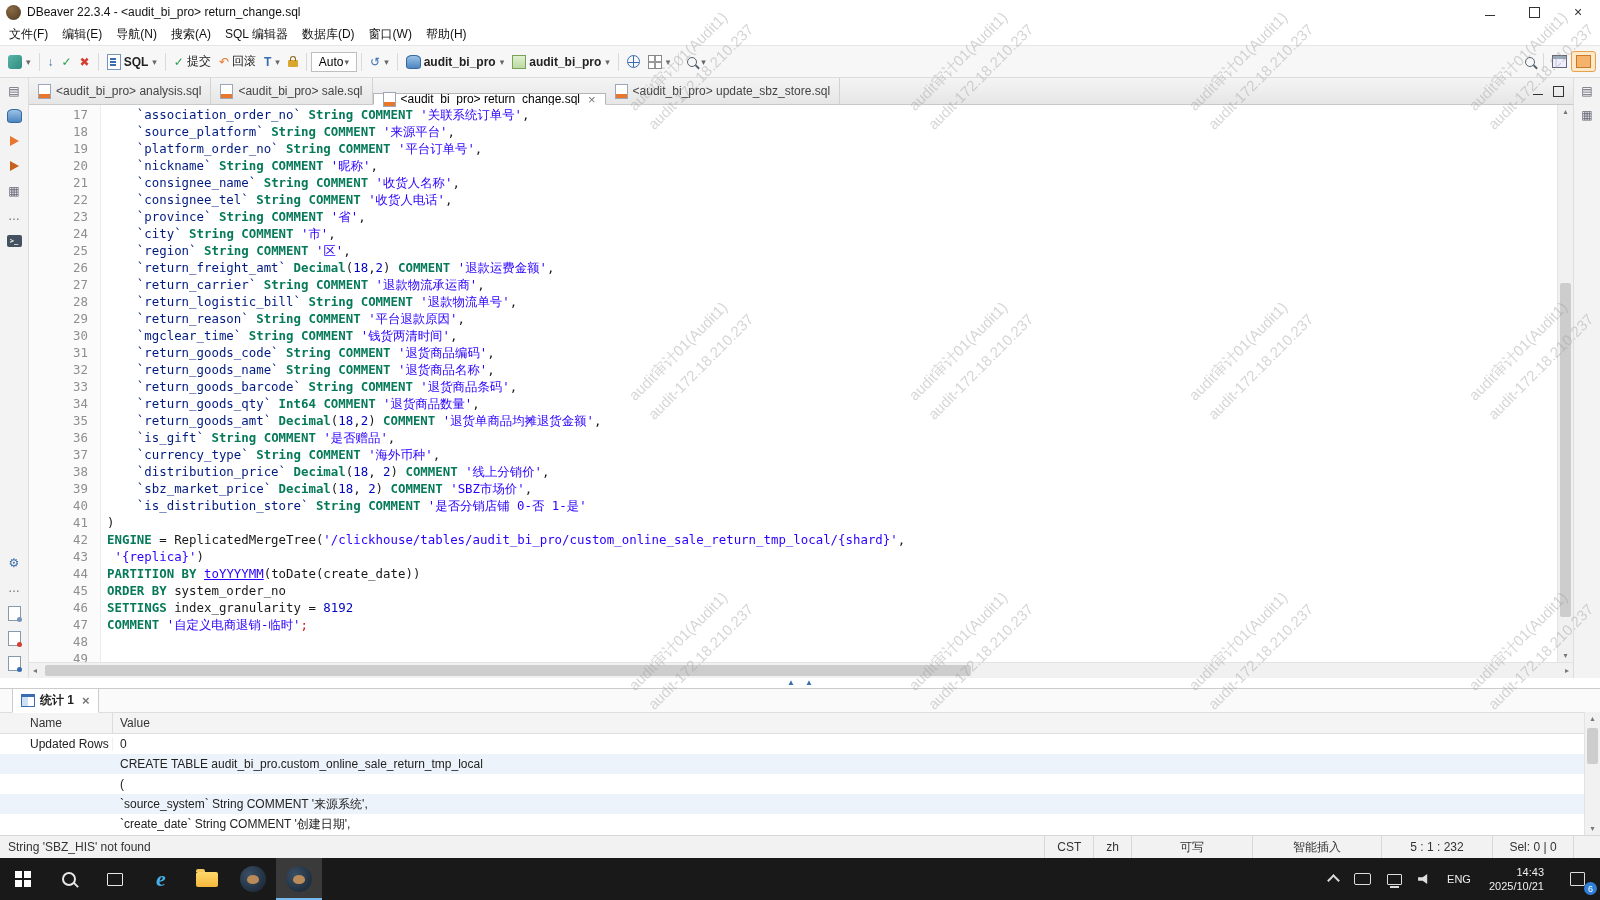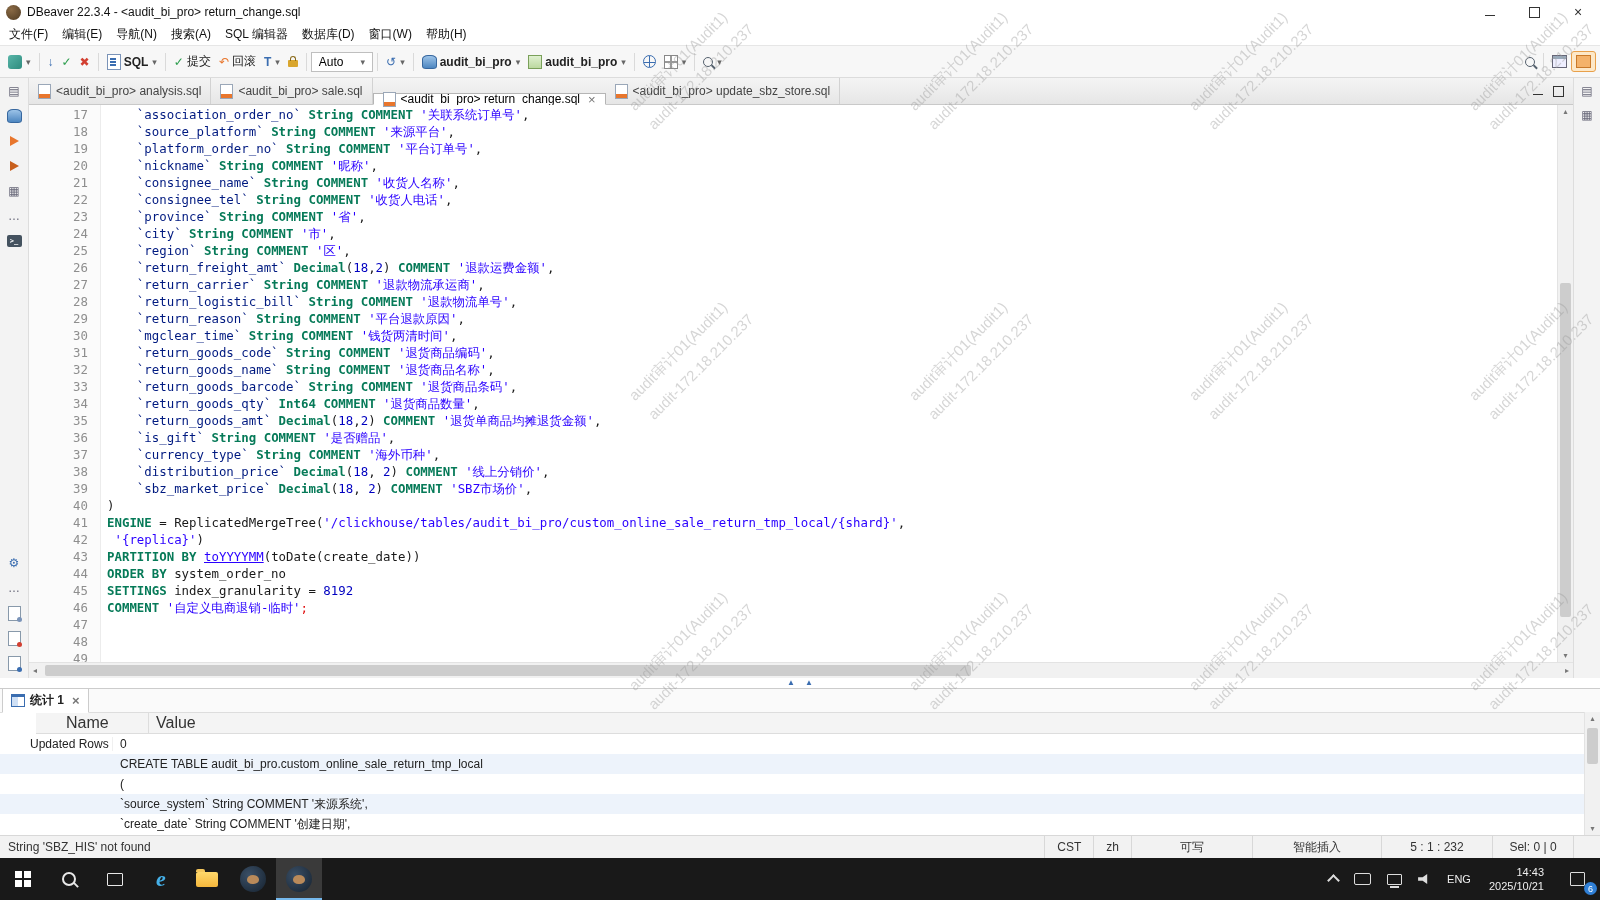--- a/index.html
+++ b/index.html
@@ -18,21 +18,21 @@
   .menubar{height:21px;display:flex;align-items:center;padding-left:2px;font-size:12px;background:#fff;flex:0 0 auto;}
   .menu-item{padding:2px 7px;color:#111;}
 
   
   .toolbar{height:31px;display:flex;align-items:center;background:#f7f7f7;border-top:1px solid #e6e6e6;border-bottom:1px solid #dcdcdc;padding:0 4px;font-size:12px;flex:0 0 auto;}
   .tbtn{display:inline-flex;align-items:center;gap:3px;padding:3px 4px;border-radius:3px;color:#222;}
   .tlabel{font-size:12px;}
   .bold{font-weight:bold;}
   .caret{font-size:9px;color:#666;margin-left:1px;}
   .sep{width:1px;height:18px;background:#dadada;margin:0 4px;}
-  .combo{display:inline-flex;align-items:center;gap:16px;border:1px solid #bfbfbf;background:#fff;padding:2px 7px;}
+  .combo{display:inline-flex;align-items:center;border:1px solid #bfbfbf;background:#fff;padding:2px 7px;}
   .tb-spacer{flex:1;}
   .glyph{font-size:12px;line-height:1;}
   .green{color:#2e9e4f;} .red{color:#d23f31;} .blue{color:#3a6db0;} .orange{color:#e8762d;} .gray{color:#667;}
   .active-persp{background:#fde8c8;border:1px solid #e8a04a;}
 
   
   .plug-icon{width:14px;height:14px;background:linear-gradient(135deg,#58b5a8,#2e8c7e);border-radius:3px;}
   .sqlscript-icon{width:12px;height:14px;background:#fff;border:1px solid #7a93b8;position:relative;}
   .sqlscript-icon::after{content:"";position:absolute;left:2px;top:3px;width:6px;height:2px;background:#3a6db0;box-shadow:0 3px 0 #3a6db0,0 6px 0 #3a6db0;}
   .db-icon{width:13px;height:12px;background:linear-gradient(#9cc3e8,#4d86c0);border:1px solid #36679f;border-radius:6px 6px 4px 4px / 4px 4px 3px 3px;}
@@ -96,23 +96,23 @@
   .hs-left{position:absolute;left:4px;top:3px;}
   .hs-right{position:absolute;right:4px;top:3px;}
   .hs-thumb{position:absolute;top:2px;bottom:2px;left:16px;width:60%;background:#cdcdcd;border-radius:2px;}
 
   
   .sash{height:10px;background:#fff;display:flex;align-items:center;justify-content:center;gap:10px;flex:0 0 auto;}
   .sash-tri{font-size:8px;color:#3a6db0;line-height:1;}
 
   
   .panel{height:146px;flex:0 0 auto;display:flex;flex-direction:column;border-top:1px solid #ccc;background:#fff;position:relative;}
-  .panel-tabs{height:23px;display:flex;align-items:flex-end;background:#fafafa;border-bottom:1px solid #ddd;padding-left:2px;flex:0 0 auto;}
+  .panel-tabs{height:23px;display:flex;align-items:flex-end;background:#fafafa;border-bottom:1px solid #ddd;padding-left:12px;flex:0 0 auto;}
   .panel-tab{display:flex;align-items:center;gap:5px;padding:0 8px;height:23px;background:#fff;border:1px solid #ccc;border-bottom:1px solid #fff;margin-bottom:-1px;font-size:12px;font-weight:bold;color:#222;}
-  .grid-header{display:flex;height:20px;background:#f4f4f4;border-bottom:1px solid #ddd;font-size:16px;color:#333;flex:0 0 auto;margin-left:36px;}
+  .grid-header{display:flex;height:20px;background:#f4f4f4;border-bottom:1px solid #ddd;font-size:12px;color:#333;flex:0 0 auto;}
   .gh-cell{padding:0 7px;border-right:1px solid #ddd;display:flex;align-items:center;box-sizing:border-box;}
   .gh-name{width:113px;padding-left:30px;}
   .gh-value{flex:1;}
   .grid-body{flex:1;overflow:hidden;font-size:12px;}
   .grid-row{display:flex;height:20px;align-items:center;}
   .grid-row.stripe{background:#edf3fb;}
   .gr-name{width:113px;padding:0 7px 0 30px;box-sizing:border-box;color:#222;border-right:1px solid #f0f0f0;white-space:nowrap;}
   .gr-value{flex:1;padding:0 7px;white-space:pre;color:#222;}
   .panel-vscroll{position:absolute;right:0;top:23px;bottom:0;width:15px;background:#f1f1f1;border-left:1px solid #e3e3e3;font-size:8px;color:#777;text-align:center;}
   .pv-thumb{position:absolute;left:2px;right:2px;top:16px;height:36px;background:#cdcdcd;border-radius:2px;}
@@ -390,20 +390,21 @@
             <div class="code-line"><span class="tk-pl">    </span><span class="tk-id">`mgclear_time`</span><span class="tk-pl"> </span><span class="tk-kw">String</span><span class="tk-pl"> </span><span class="tk-kw">COMMENT</span><span class="tk-pl"> </span><span class="tk-str">'钱货两清时间'</span><span class="tk-pl">,</span></div>
             <div class="code-line"><span class="tk-pl">    </span><span class="tk-id">`return_goods_code`</span><span class="tk-pl"> </span><span class="tk-kw">String</span><span class="tk-pl"> </span><span class="tk-kw">COMMENT</span><span class="tk-pl"> </span><span class="tk-str">'退货商品编码'</span><span class="tk-pl">,</span></div>
             <div class="code-line"><span class="tk-pl">    </span><span class="tk-id">`return_goods_name`</span><span class="tk-pl"> </span><span class="tk-kw">String</span><span class="tk-pl"> </span><span class="tk-kw">COMMENT</span><span class="tk-pl"> </span><span class="tk-str">'退货商品名称'</span><span class="tk-pl">,</span></div>
             <div class="code-line"><span class="tk-pl">    </span><span class="tk-id">`return_goods_barcode`</span><span class="tk-pl"> </span><span class="tk-kw">String</span><span class="tk-pl"> </span><span class="tk-kw">COMMENT</span><span class="tk-pl"> </span><span class="tk-str">'退货商品条码'</span><span class="tk-pl">,</span></div>
             <div class="code-line"><span class="tk-pl">    </span><span class="tk-id">`return_goods_qty`</span><span class="tk-pl"> </span><span class="tk-kw">Int64</span><span class="tk-pl"> </span><span class="tk-kw">COMMENT</span><span class="tk-pl"> </span><span class="tk-str">'退货商品数量'</span><span class="tk-pl">,</span></div>
             <div class="code-line"><span class="tk-pl">    </span><span class="tk-id">`return_goods_amt`</span><span class="tk-pl"> </span><span class="tk-kw">Decimal</span><span class="tk-pl">(</span><span class="tk-num">18</span><span class="tk-pl">,</span><span class="tk-num">2</span><span class="tk-pl">) </span><span class="tk-kw">COMMENT</span><span class="tk-pl"> </span><span class="tk-str">'退货单商品均摊退货金额'</span><span class="tk-pl">,</span></div>
             <div class="code-line"><span class="tk-pl">    </span><span class="tk-id">`is_gift`</span><span class="tk-pl"> </span><span class="tk-kw">String</span><span class="tk-pl"> </span><span class="tk-kw">COMMENT</span><span class="tk-pl"> </span><span class="tk-str">'是否赠品'</span><span class="tk-pl">,</span></div>
             <div class="code-line"><span class="tk-pl">    </span><span class="tk-id">`currency_type`</span><span class="tk-pl"> </span><span class="tk-kw">String</span><span class="tk-pl"> </span><span class="tk-kw">COMMENT</span><span class="tk-pl"> </span><span class="tk-str">'海外币种'</span><span class="tk-pl">,</span></div>
             <div class="code-line"><span class="tk-pl">    </span><span class="tk-id">`distribution_price`</span><span class="tk-pl"> </span><span class="tk-kw">Decimal</span><span class="tk-pl">(</span><span class="tk-num">18</span><span class="tk-pl">, </span><span class="tk-num">2</span><span class="tk-pl">) </span><span class="tk-kw">COMMENT</span><span class="tk-pl"> </span><span class="tk-str">'线上分销价'</span><span class="tk-pl">,</span></div>
             <div class="code-line"><span class="tk-pl">    </span><span class="tk-id">`sbz_market_price`</span><span class="tk-pl"> </span><span class="tk-kw">Decimal</span><span class="tk-pl">(</span><span class="tk-num">18</span><span class="tk-pl">, </span><span class="tk-num">2</span><span class="tk-pl">) </span><span class="tk-kw">COMMENT</span><span class="tk-pl"> </span><span class="tk-str">'SBZ市场价'</span><span class="tk-pl">,</span></div>
+            <div class="code-line"><span class="tk-pl">    </span><span class="tk-id">`is_distribution_store`</span><span class="tk-pl"> </span><span class="tk-kw">String</span><span class="tk-pl"> </span><span class="tk-kw">COMMENT</span><span class="tk-pl"> </span><span class="tk-str">'是否分销店铺 0-否 1-是'</span></div>
             <div class="code-line"><span class="tk-pl">)</span></div>
             <div class="code-line"><span class="tk-kw">ENGINE</span><span class="tk-pl"> = ReplicatedMergeTree(</span><span class="tk-str">'/clickhouse/tables/audit_bi_pro/custom_online_sale_return_tmp_local/{shard}'</span><span class="tk-pl">,</span></div>
             <div class="code-line"><span class="tk-pl"> </span><span class="tk-str">'{replica}'</span><span class="tk-pl">)</span></div>
             <div class="code-line"><span class="tk-kw">PARTITION BY</span><span class="tk-pl"> </span><span class="tk-fn">toYYYYMM</span><span class="tk-pl">(toDate(create_date))</span></div>
             <div class="code-line"><span class="tk-kw">ORDER BY</span><span class="tk-pl"> system_order_no</span></div>
             <div class="code-line"><span class="tk-kw">SETTINGS</span><span class="tk-pl"> index_granularity = </span><span class="tk-num">8192</span></div>
             <div class="code-line"><span class="tk-kw">COMMENT</span><span class="tk-pl"> </span><span class="tk-str">'自定义电商退销-临时'</span><span class="tk-red">;</span></div>
             <div class="code-line"></div>
           </div>
         <div class="vscroll">

